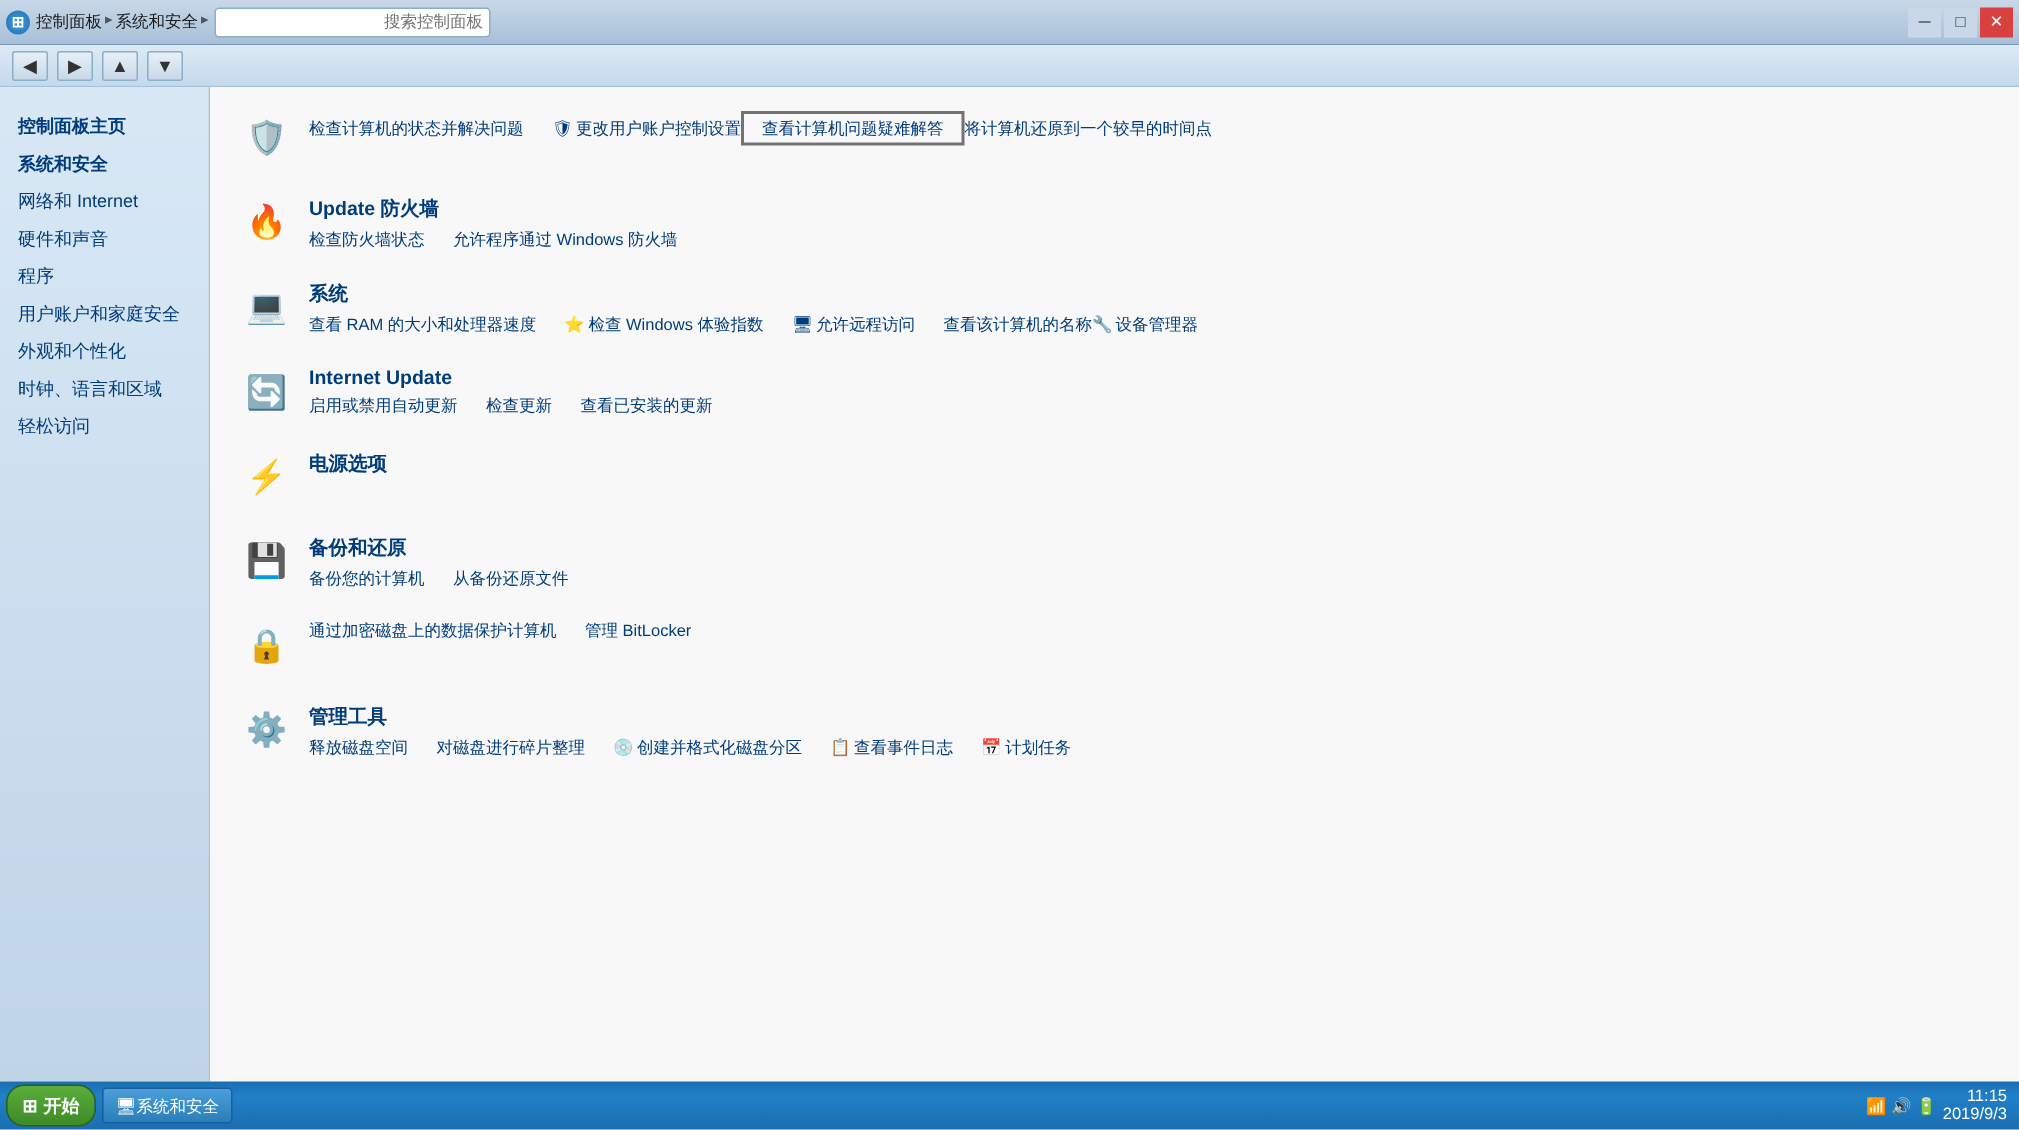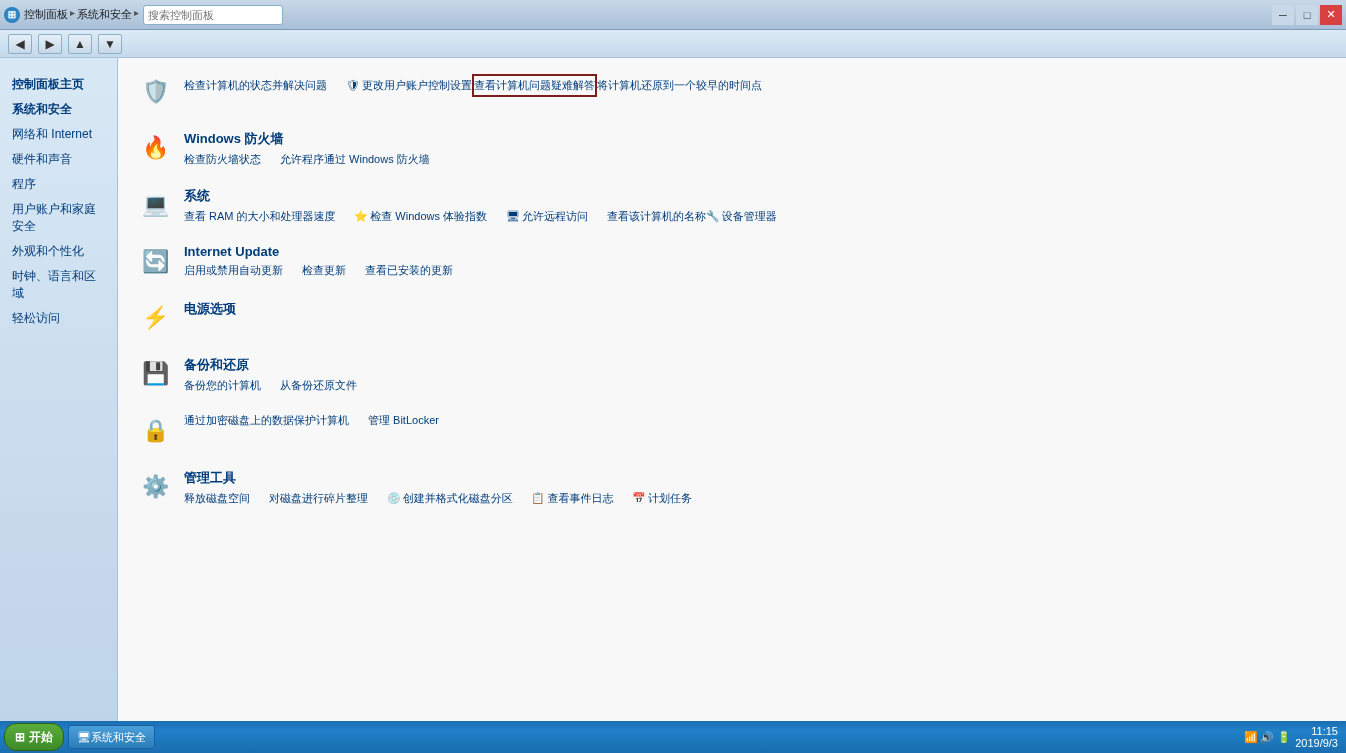--- a/index.html
+++ b/index.html
@@ -40,27 +40,28 @@
       align-items: flex-start;
       gap: 2px;
       font-size: 11px;
       color: #1a1a1a;
     }
     .breadcrumb-sep {
       color: #555;
       font-size: 10px;
     }
     .title-bar-search {
-      width: 140px;
+      width: 184px;
       height: 20px;
       border: 1px solid #8ab0c8;
       border-radius: 3px;
       padding: 0 4px;
       font-size: 11px;
       background: white;
+      text-align: right;
     }
     .title-bar-controls {
       display: flex;
       gap: 2px;
     }
     .title-ctrl-btn {
       width: 22px;
       height: 20px;
       border: none;
       cursor: pointer;
@@ -94,21 +95,21 @@
     .nav-btn:disabled { opacity: 0.5; }
 
     
     .main-container {
       display: flex;
       height: calc(753px - 30px - 28px - 32px);
     }
 
     
     .sidebar {
-      width: 118px;
+      width: 140px;
       background: linear-gradient(to bottom, #d8e8f5 0%, #c0d4e8 100%);
       border-right: 1px solid #a8c0d8;
       padding: 10px 0;
     }
     .sidebar-item {
       padding: 4px 12px;
       font-size: 12px;
       cursor: pointer;
       color: #003c7a;
     }
@@ -168,22 +169,22 @@
       gap: 2px;
     }
     .link-sep {
       color: #555;
       margin: 0 4px;
     }
     .link-icon {
       font-size: 11px;
     }
     .highlighted-link {
-      border: 2px solid #7f1d1d;
-      padding: 2px 0;
+      border: 2px solid #737373;
+      padding: 2px 12px;
       color: #003c7a;
       cursor: pointer;
       display: inline-block;
     }
 
     
     .taskbar {
       height: 32px;
       background: linear-gradient(to bottom, #1a6eb0 0%, #2080c8 30%, #1a6eb0 100%);
       display: flex;
@@ -295,21 +296,21 @@
           <span class="highlighted-link">查看计算机问题疑难解答</span>
           <br>
           <span class="section-link">将计算机还原到一个较早的时间点</span>
         </div>
       </div>
     </div>
 
     <div class="section-item">
       <div class="section-icon">🔥</div>
       <div class="section-content">
-        <div class="section-title">Windows 防火墙</div>
+        <div class="section-title">Update 防火墙</div>
         <div class="section-links">
           <span class="section-link">检查防火墙状态</span>
           <span class="link-sep">　</span>
           <span class="section-link">允许程序通过 Windows 防火墙</span>
         </div>
       </div>
     </div>
 
     <div class="section-item">
       <div class="section-icon">💻</div>

